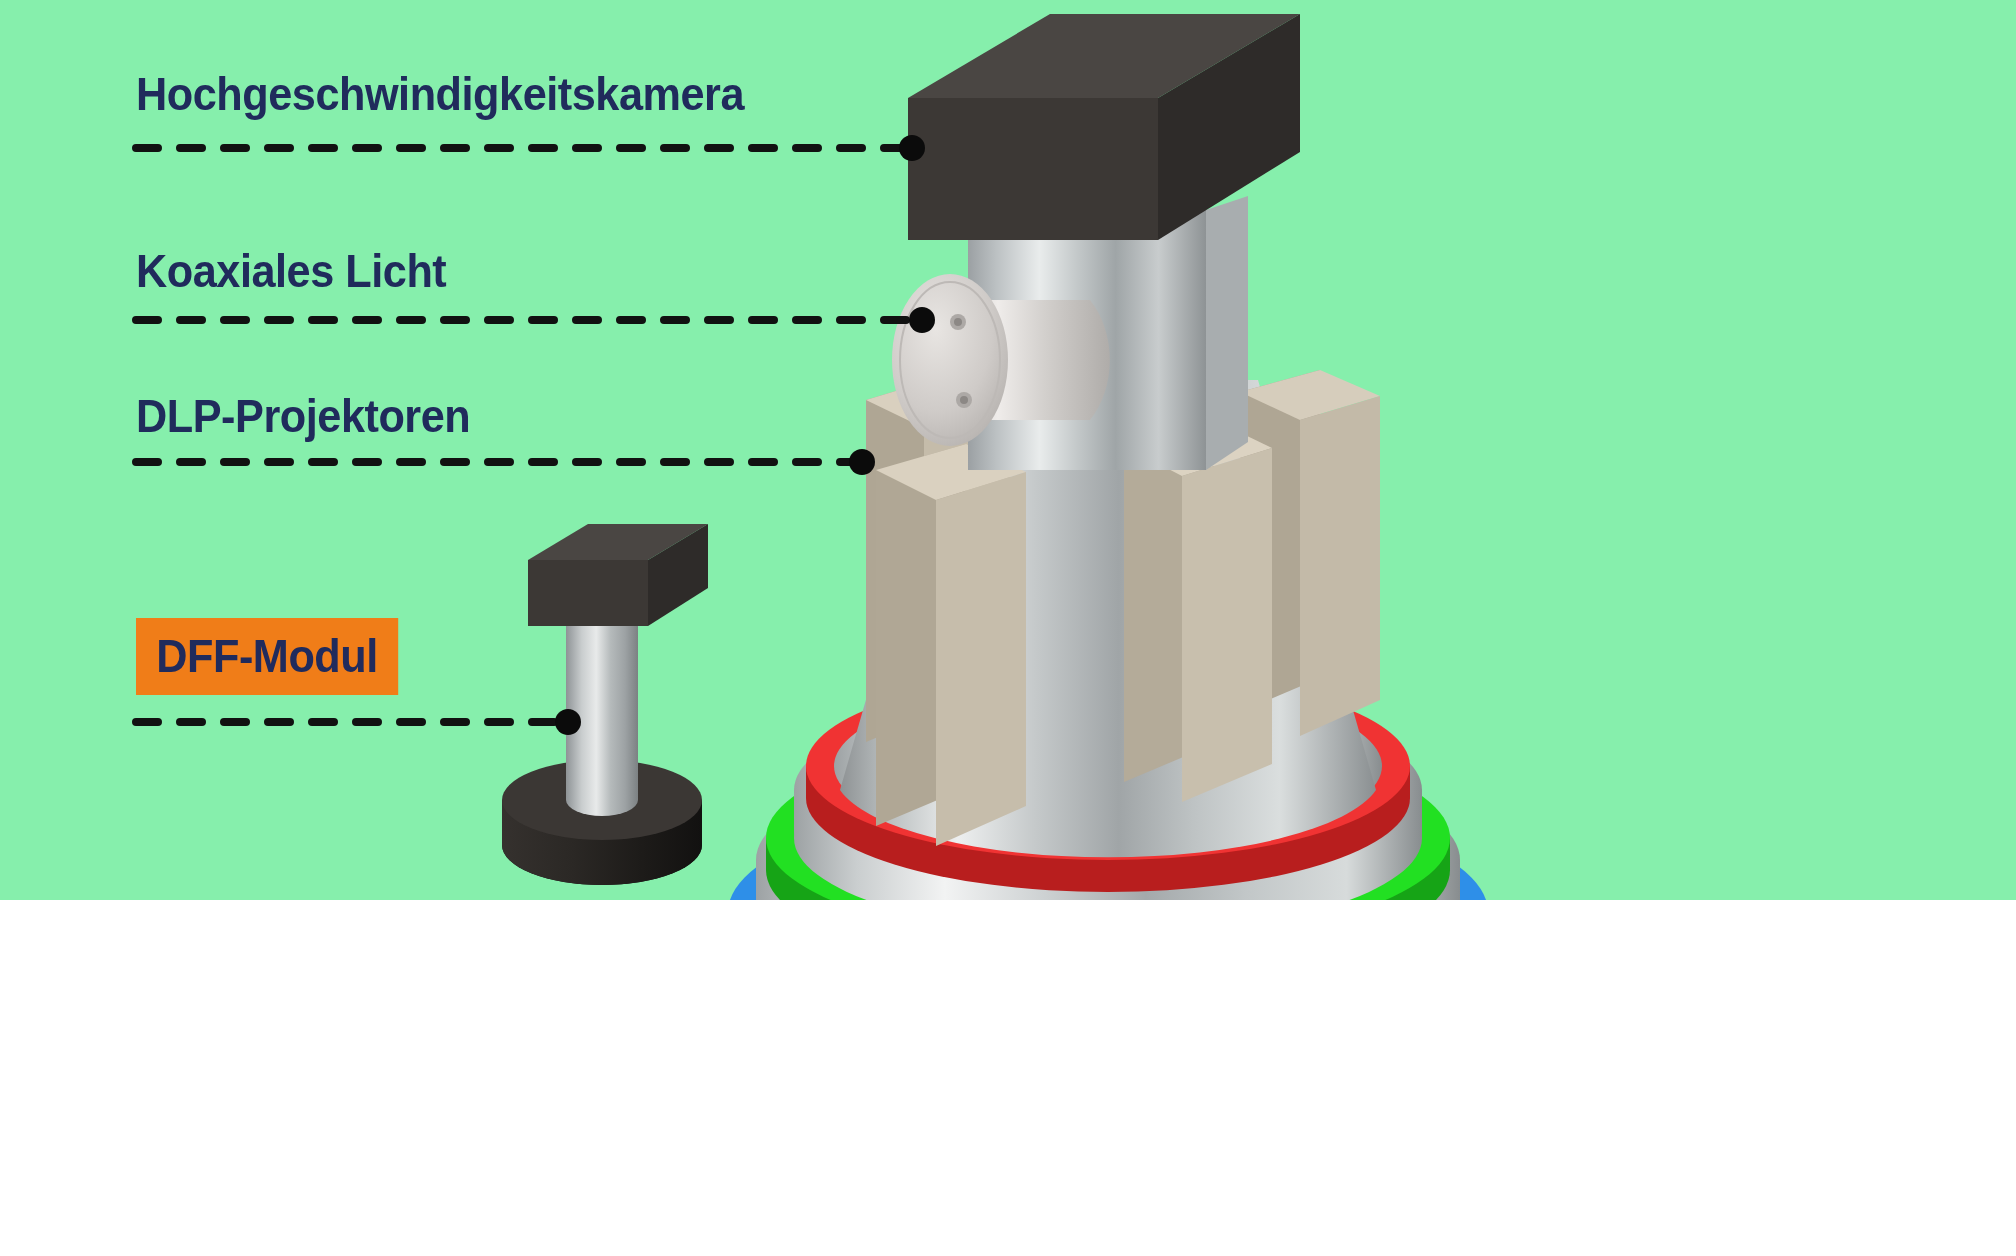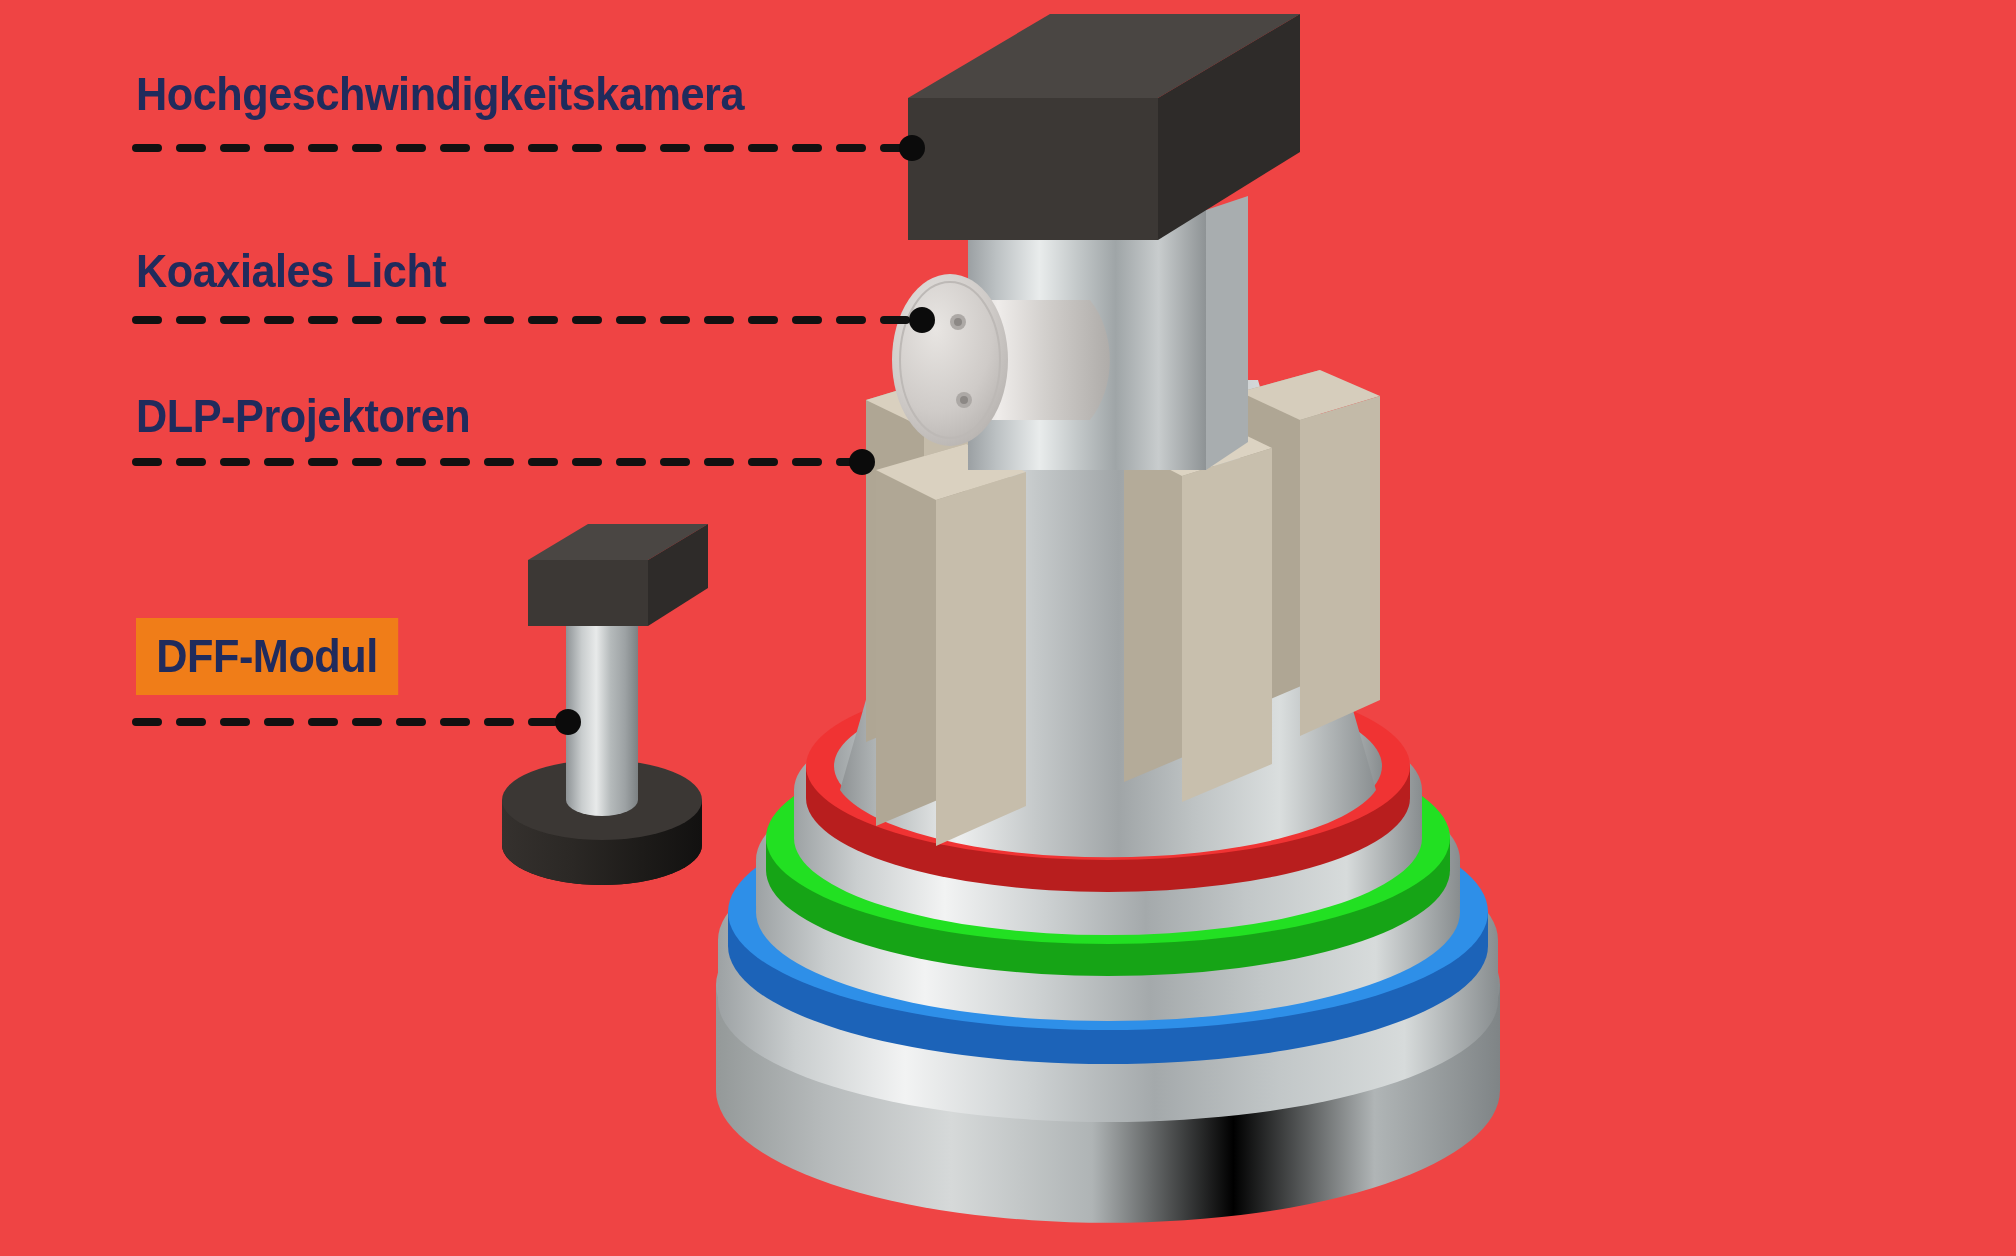--- a/index.html
+++ b/index.html
@@ -6,22 +6,22 @@
     margin: 0;
     padding: 0;
     background: #ffffff;
   }
   body {
     font-family: "Liberation Sans", sans-serif;
   }
   #stage {
     position: relative;
     width: 2016px;
-    height: 1256px;
-    background: #ef4444;
+    height: 900px;
+    background: #86efac;
     overflow: hidden;
   }
   #art {
     position: absolute;
     left: 0; top: 0;
     width: 2016px;
     height: 1256px;
   }
   .callout-label {
     position: absolute;

